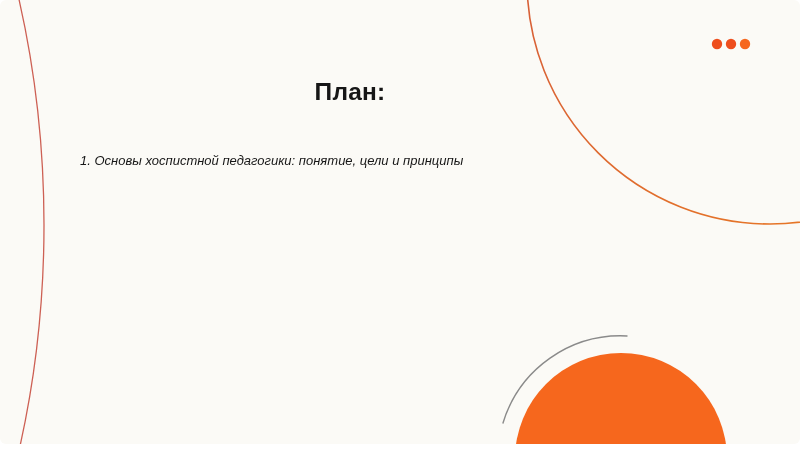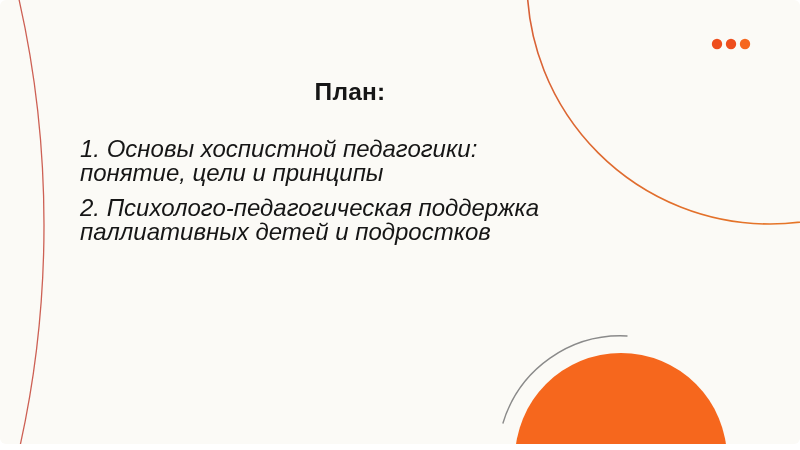--- a/index.html
+++ b/index.html
@@ -34,23 +34,23 @@
     letter-spacing: 0.2px;
     color: var(--text, #161616);
   }
   .plan-list {
     position: absolute;
     top: 137px;
     left: 80px;
     width: 462px;
   }
   .plan-list p {
-    margin: 0 0 11px 0;
+    margin: 12px 0 11px 0;
     font-style: italic;
-    font-size: 24px;
+    font-size: 13px;
     line-height: 24px;
     color: var(--text, #161616);
   }
 </style>
 </head>
 <body>
 
 <div class="slide">
 
   <svg class="decor-svg" viewBox="0 0 800 450" aria-hidden="true">
@@ -73,16 +73,15 @@
 
     <path d="M 627 336 A 123 123 0 0 0 503 423" fill="none" stroke-width="1.4" stroke-linecap="round" style="stroke: var(--arc-gray, #8a8a8a)"></path>
 
     <circle cx="621" cy="459" r="106" style="fill: var(--accent-orange, #f6671d)"></circle>
   </svg>
 
   <h1 class="title">План:</h1>
 
   <div class="plan-list">
     <p>1. Основы хоспистной педагогики: понятие, цели и принципы</p>
-    <p>2. Психолого-педагогическая поддержка паллиативных детей и подростков</p>
   </div>
 
 </div>
 
 </body></html>

